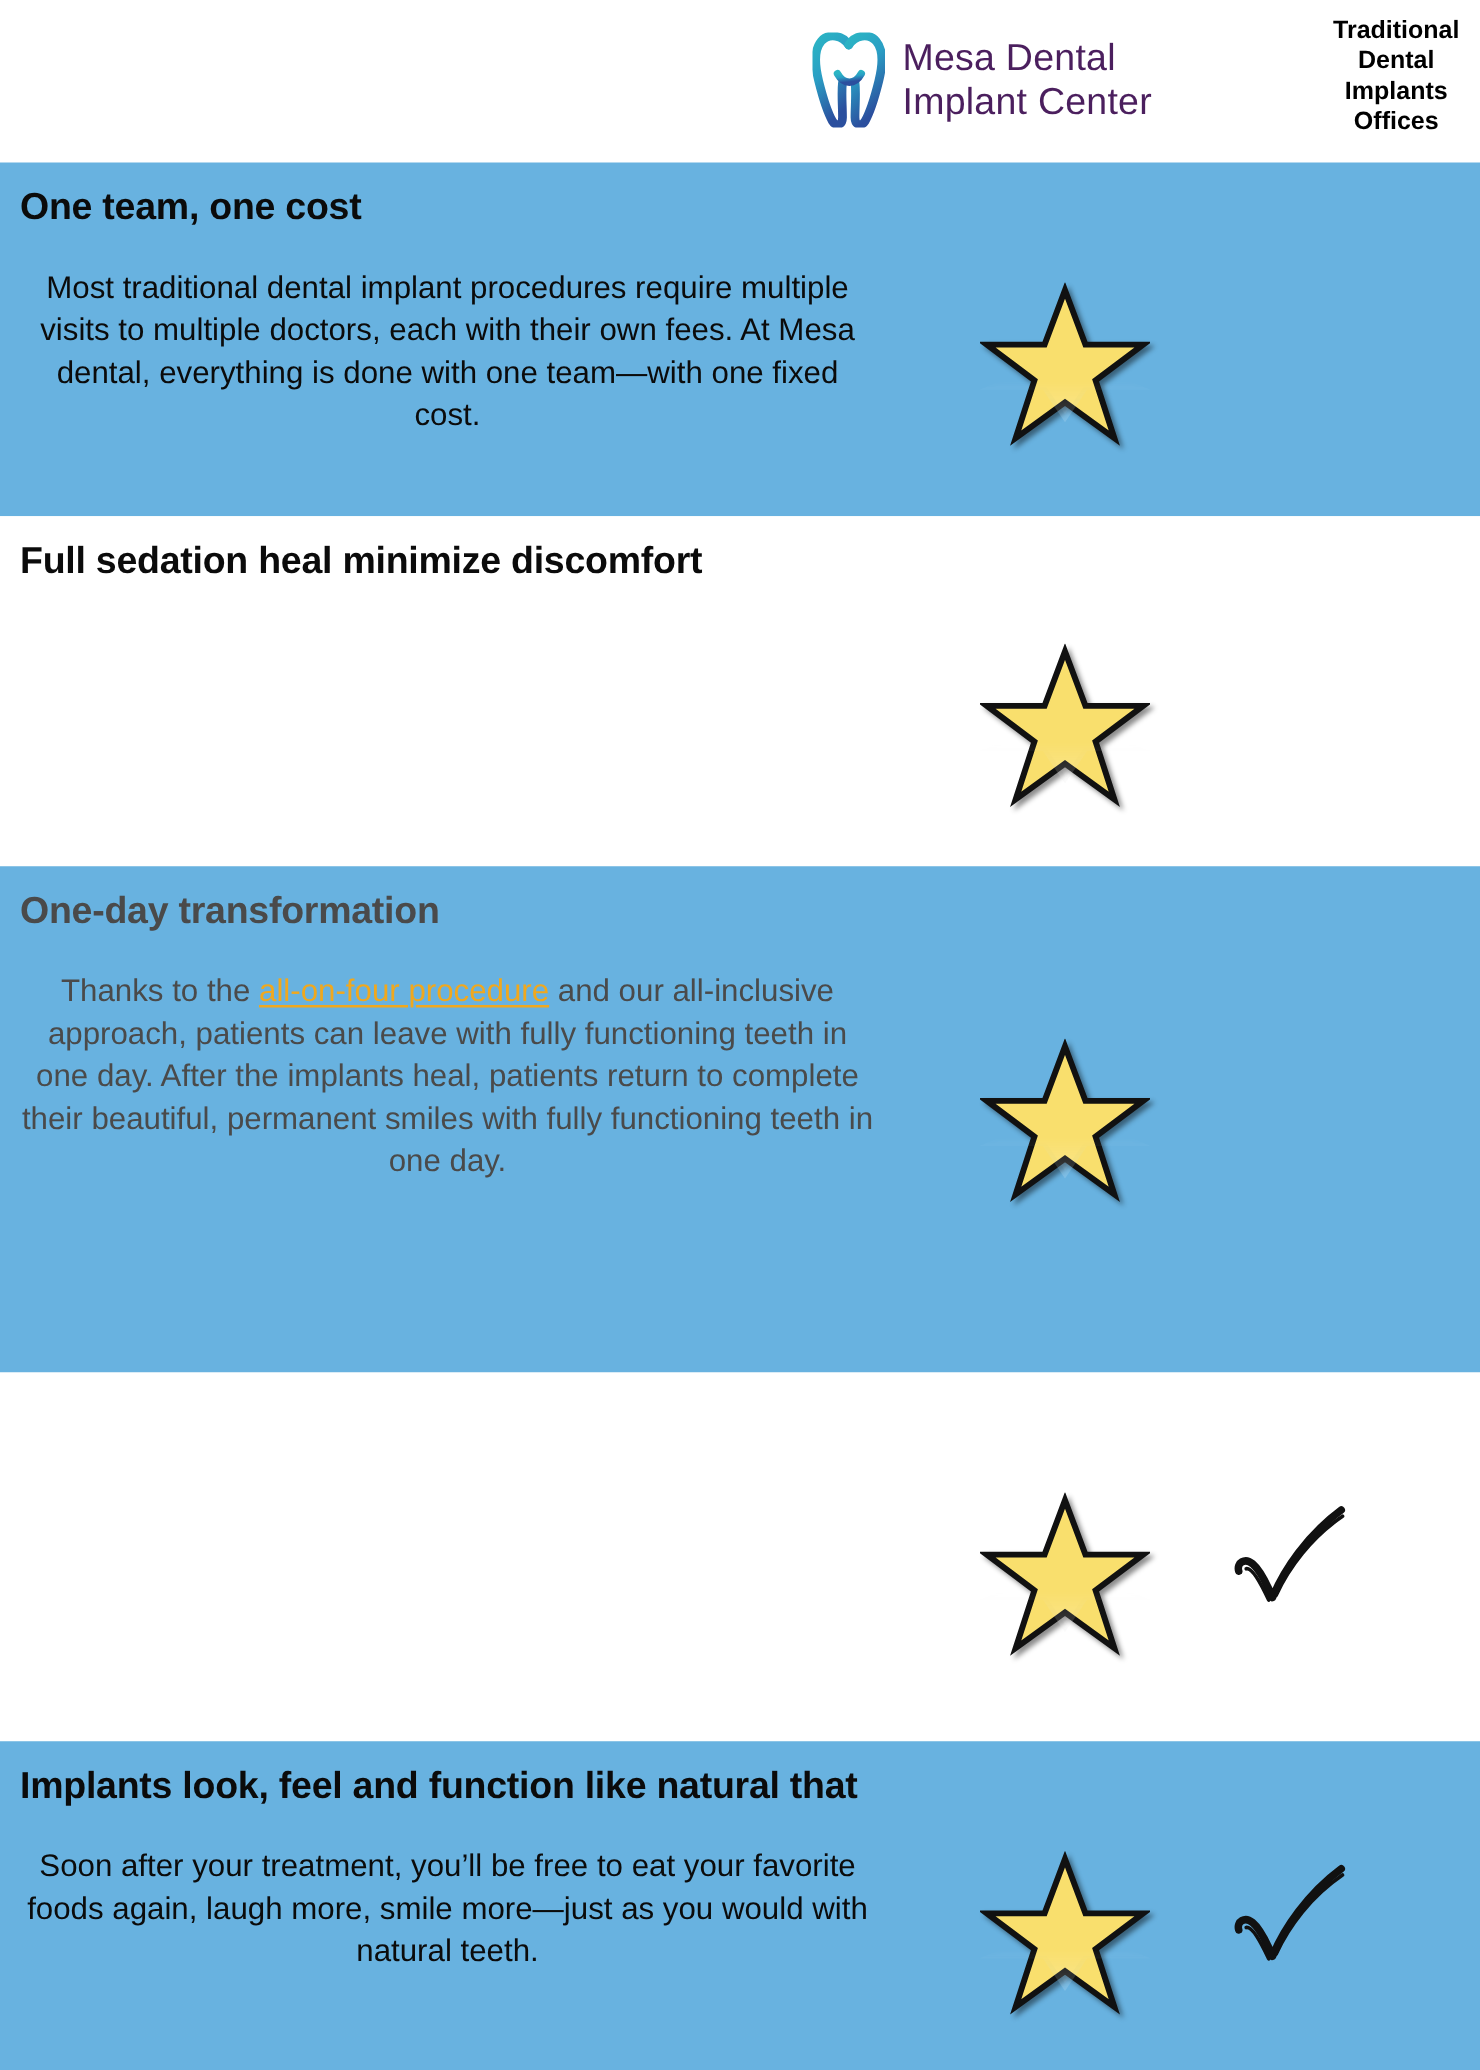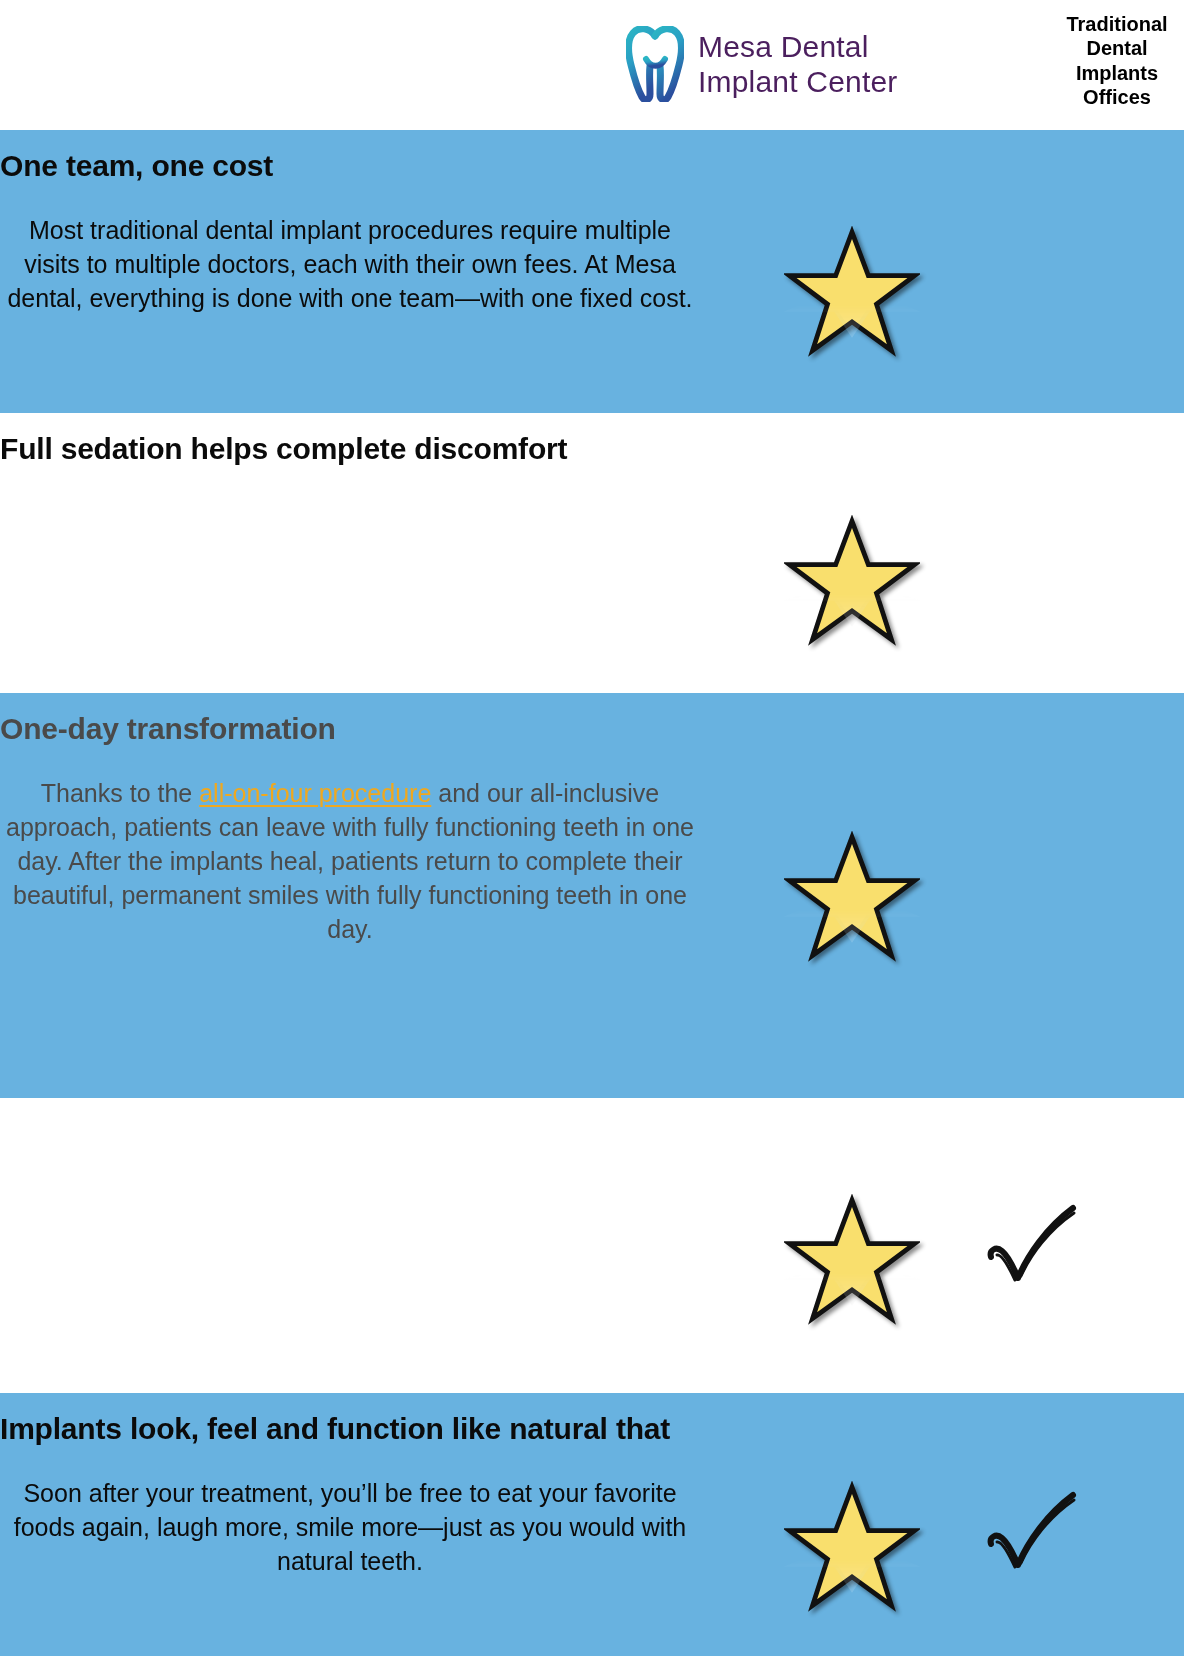--- a/index.html
+++ b/index.html
@@ -23,21 +23,21 @@
   }
 
   
   .header {
     position: relative;
     height: 130px;
     background: #ffffff;
   }
   .brand {
     position: absolute;
-    left: 626px;
+    left: 650px;
     top: 26px;
     display: flex;
     align-items: center;
     gap: 14px;
   }
   .brand-mark {
     width: 58px;
     height: 76px;
     display: block;
   }
@@ -72,20 +72,21 @@
   .row.blue  { background: #68b2e0; }
   .row.white { background: #ffffff; }
 
   .row-inner {
     position: relative;
     min-height: 100%;
   }
 
   .txt {
     width: 700px;
+    padding-left: 16px;
     box-sizing: border-box;
   }
 
   h2.title {
     margin: 0;
     font-size: 30px;
     font-weight: bold;
     line-height: 1.22;
     letter-spacing: -0.2px;
   }
@@ -216,21 +217,21 @@
             </svg>
           </div>
         </div>
       </div>
     </div>
   </section>
 
   <section class="row white" id="row2">
     <div class="row-inner">
       <div class="txt">
-        <h2 class="title ink-black">Full sedation helps complete discomfort</h2>
+        <h2 class="title ink-black">Full sedation heal minimize discomfort</h2>
       </div>
       <div class="icon-col star-col">
         <div class="star-wrap">
           <svg class="star-svg" viewBox="0 0 100 96" aria-hidden="true">
             <polygon points="50,4 62,36 96,36 68,57 79,91 50,70 21,91 32,57 4,36 38,36" fill="#f9df6d" stroke="#111111" stroke-width="3.5" stroke-linejoin="miter"></polygon>
           </svg>
           <div class="star-refl">
             <svg viewBox="0 0 100 96" aria-hidden="true">
               <polygon points="50,4 62,36 96,36 68,57 79,91 50,70 21,91 32,57 4,36 38,36" fill="#ffffff" stroke="#e8e8e8" stroke-width="3"></polygon>
             </svg>

